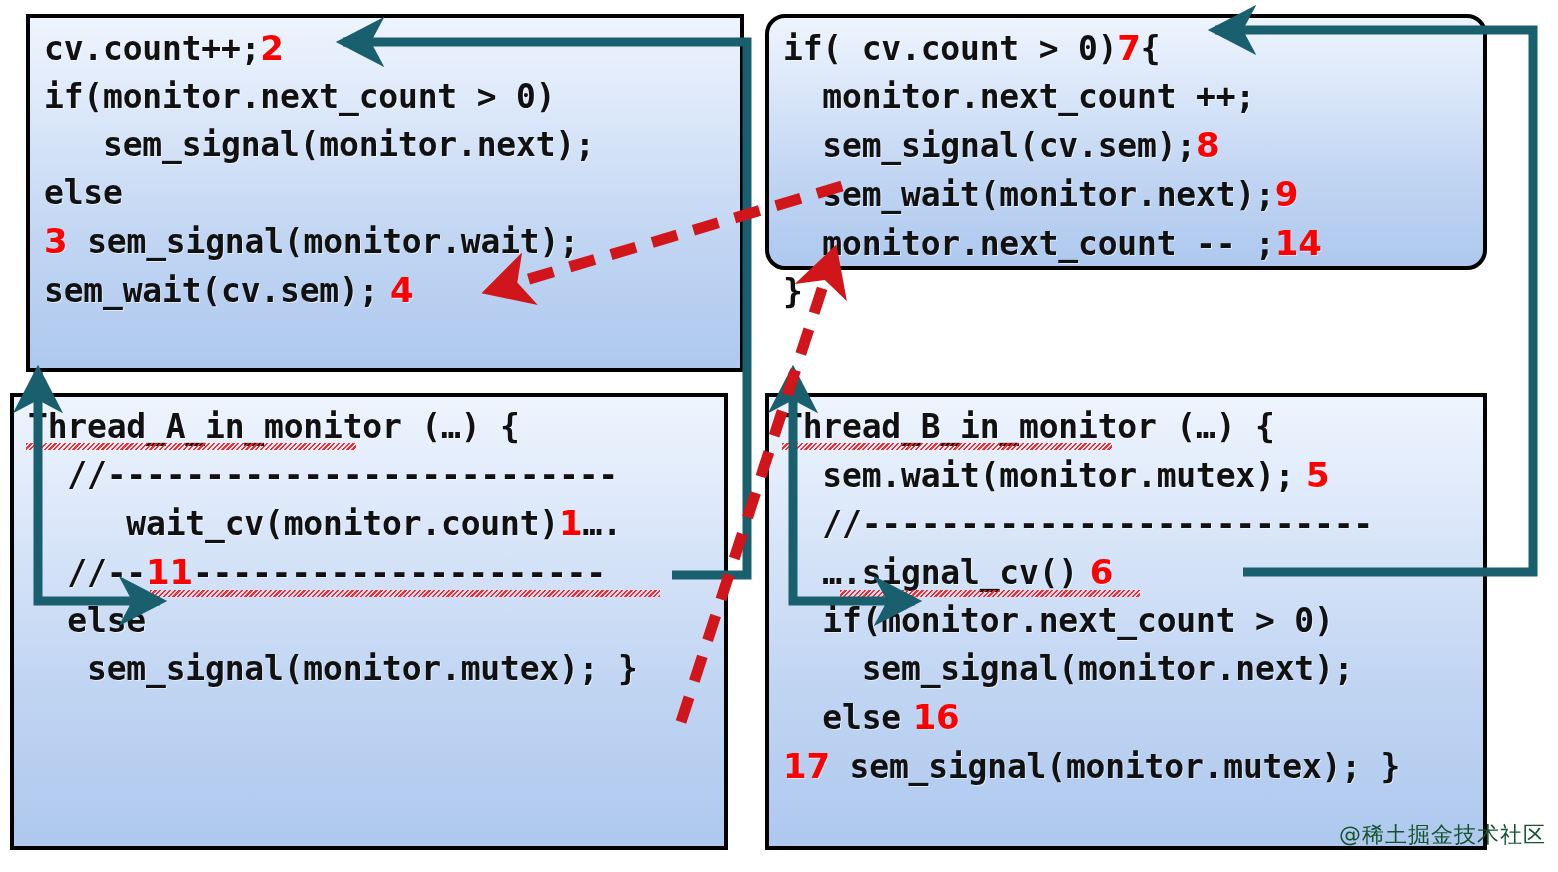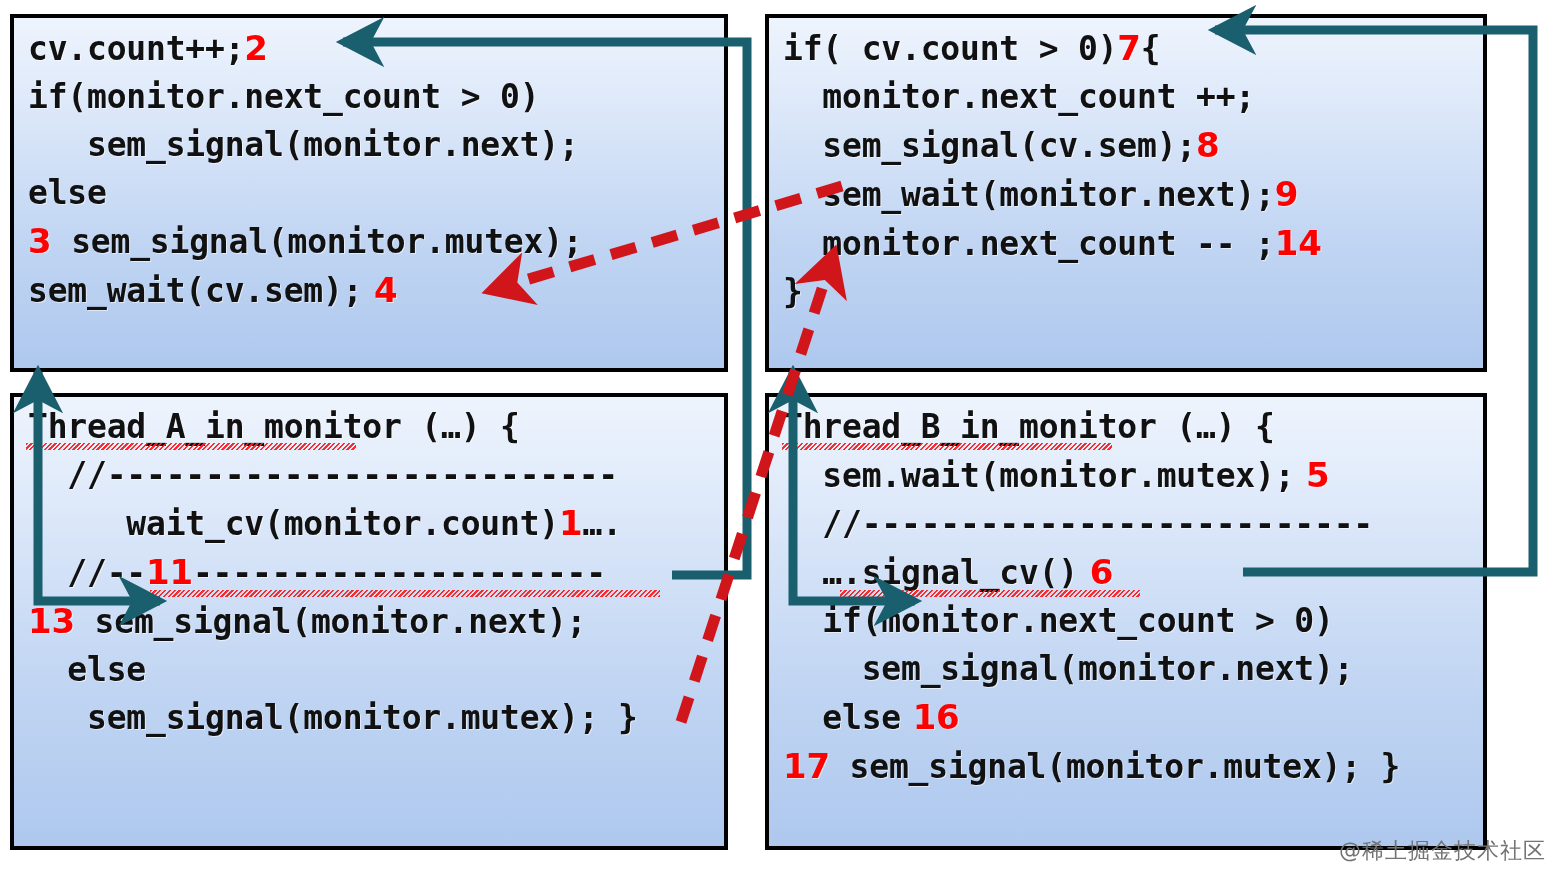--- a/index.html
+++ b/index.html
@@ -51,63 +51,62 @@
   svg#arrows{
     position:absolute;
     left:0;top:0;
     width:1558px;height:872px;
     z-index:5;
     pointer-events:none;
     overflow:visible;
   }
   .watermark{
     position:absolute;
-    right:12px;bottom:6px;
+    right:12px;bottom:22px;
     font-family:"DejaVu Sans","Liberation Sans",sans-serif;
     font-size:22px;
-    color:#737373;
+    color:#14532d;
     z-index:9;
     letter-spacing:1px;
     white-space:nowrap;
   }
   
-  #box-tl{left:10px;  top:14px;  width:718px; height:358px;}
-  #box-tr{left:765px; top:14px;  width:722px; height:358px;}
+  #box-tl{left:26px;  top:14px;  width:718px; height:358px;}
+  #box-tr{left:765px; top:14px;  width:722px; height:256px;border-radius:20px;}
   #box-bl{left:10px;  top:393px; width:718px; height:457px;}
   #box-br{left:765px; top:393px; width:722px; height:457px;}
 </style>
 </head>
 <body>
 
 <div id="stage">
 
   <div class="code-box" id="box-tl">
     <div class="line"><span>cv.count++;</span><span class="num">2</span></div>
     <div class="line"><span>if(monitor.next_count &gt; 0)</span></div>
     <div class="line"><span>   sem_signal(monitor.next);</span></div>
     <div class="line"><span>else</span></div>
-    <div class="line"><span class="num">3</span><span> sem_signal(monitor.mutex);</span></div>
+    <div class="line"><span class="num">3</span><span> sem_signal(monitor.wait);</span></div>
     <div class="line"><span>sem_wait(cv.sem);</span><span class="num">&nbsp;</span><span class="num">4</span></div>
   </div>
 
   <div class="code-box" id="box-tr">
     <div class="line"><span>if( cv.count &gt; 0)</span><span class="num">7</span><span>{</span></div>
     <div class="line"><span>  monitor.next_count ++;</span></div>
     <div class="line"><span>  sem_signal(cv.sem);</span><span class="num">8</span></div>
     <div class="line"><span>  sem_wait(monitor.next);</span><span class="num">9</span></div>
     <div class="line"><span>  monitor.next_count -- ;</span><span class="num">14</span></div>
     <div class="line"><span>}</span></div>
   </div>
 
   <div class="code-box" id="box-bl">
     <div class="line"><span>Thread_A_in_monitor (…) {</span></div>
     <div class="line"><span>  //--------------------------</span></div>
     <div class="line"><span>     wait_cv(monitor.count)</span><span class="num">1</span><span>….</span></div>
     <div class="line"><span>  //--</span><span class="num">11</span><span>---------------------</span></div>
-    <div class="line"><span class="num">13</span><span> sem_signal(monitor.next);</span></div>
     <div class="line"><span>  else</span></div>
     <div class="line"><span>   sem_signal(monitor.mutex); }</span></div>
   </div>
 
   <div class="code-box" id="box-br">
     <div class="line"><span>Thread_B_in_monitor (…) {</span></div>
     <div class="line"><span>  sem.wait(monitor.mutex);</span><span class="num">&nbsp;</span><span class="num">5</span></div>
     <div class="line"><span>  //--------------------------</span></div>
     <div class="line"><span>  ….signal_cv()</span><span class="num">&nbsp;</span><span class="num">6</span></div>
     <div class="line"><span>  if(monitor.next_count &gt; 0)</span></div>

